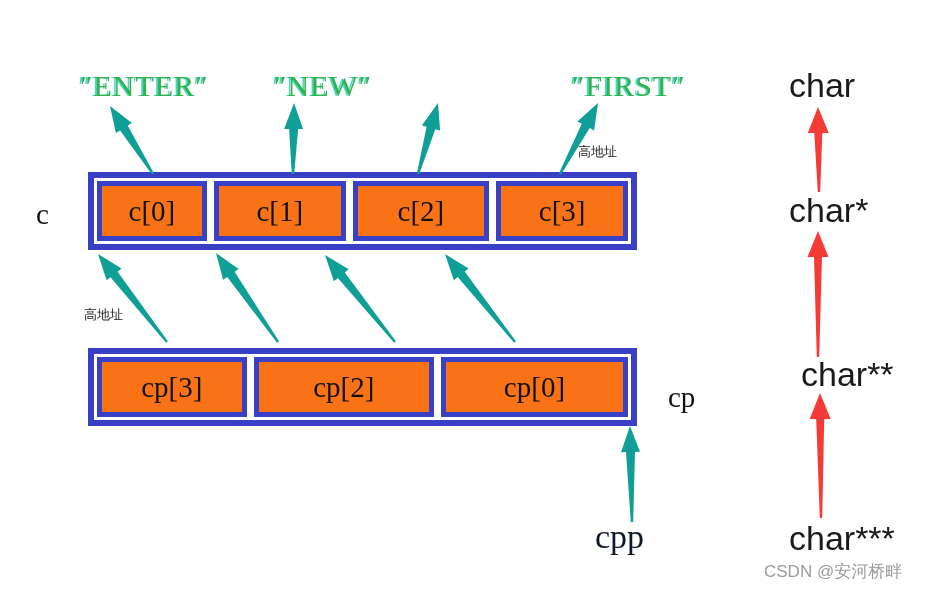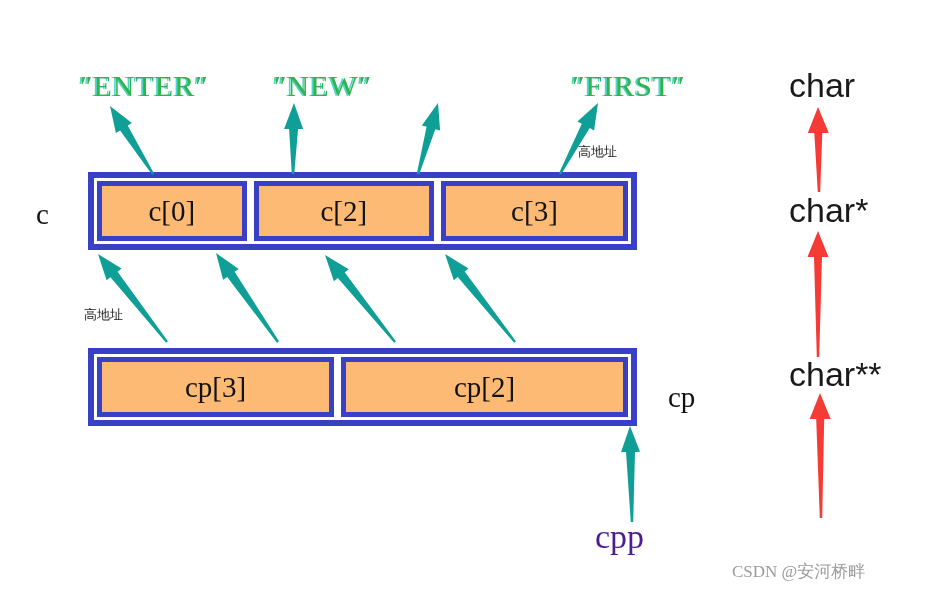--- a/index.html
+++ b/index.html
@@ -32,49 +32,49 @@
     color:#1c1c1c;white-space:nowrap;z-index:2;
   }
   .box-row{
     position:absolute;left:88px;width:549px;height:78px;
     border:6px solid var(--blue);background:#fff;
     box-sizing:border-box;display:flex;gap:7px;padding:3px;z-index:1;
   }
   .c-row{top:172px;}
   .cp-row{top:348px;}
   .cell{
-    flex:1 1 0;box-sizing:border-box;border:5px solid var(--blue);background:#fdba74;
+    flex:1 1 0;box-sizing:border-box;border:5px solid var(--blue);background:#f97316;
     display:flex;align-items:center;justify-content:center;
     font-family:"Liberation Serif",serif;font-size:29px;color:#111;
     white-space:nowrap;
   }
   .box-row .cell:nth-child(1){flex-grow:0.82;}
   .box-row .cell:nth-child(3){flex-grow:1.04;}
   .row-label{
     position:absolute;font-family:"Liberation Serif",serif;font-size:29px;color:#111;
     white-space:nowrap;z-index:2;
   }
   .c-label{left:36px;top:198px;}
   .cp-label{left:668px;top:372px;margin-top:9px;}
   .cpp-label{
     position:absolute;left:595px;top:518px;
-    font-family:"Liberation Serif",serif;font-size:34px;color:#4c1d95;z-index:2;
+    font-family:"Liberation Serif",serif;font-size:34px;color:#0f172a;z-index:2;
   }
   .type-label{
     position:absolute;left:789px;
     font-family:"Liberation Sans",sans-serif;font-size:34px;color:var(--ink);
     white-space:nowrap;z-index:2;
   }
   .type-char{top:66px;}
   .type-charp{top:191px;}
-  .type-charpp{top:355px;}
+  .type-charpp{top:355px;margin-left:12px;}
   .type-charppp{top:519px;}
   .watermark{
-    position:absolute;left:732px;top:560px;
-    font-family:Liberation Serif, serif;font-size:17px;color:var(--wm);
+    position:absolute;left:764px;top:560px;
+    font-family:Liberation Sans, sans-serif;font-size:17px;color:var(--wm);
     white-space:nowrap;z-index:2;
   }
 </style>
 </head>
 <body>
 
 <div class="canvas">
 
   <svg id="arrow-layer" viewBox="0 0 943 591" xmlns="http://www.w3.org/2000/svg">
       <polygon points="154.0,173.4 127.7,125.6 131.9,122.9 110.0,106.0 115.9,133.1 120.1,130.4 152.0,174.6" fill="#0f9f96"></polygon>
@@ -94,31 +94,34 @@
   <div class="str" style="left:80px">″ENTER″</div>
   <div class="str" style="left:274px">″NEW″</div>
   <div class="str" style="left:572px">″FIRST″</div>
 
   <div class="hi-label" style="left:578px;top:143px">高地址</div>
   <div class="hi-label" style="left:84px;top:306px">高地址</div>
 
   <div class="row-label c-label">c</div>
   <div class="box-row c-row">
     <div class="cell">c[0]</div>
+    <div class="cell">c[1]</div>
     <div class="cell">c[2]</div>
     <div class="cell">c[3]</div>
   </div>
 
   <div class="box-row cp-row">
     <div class="cell">cp[3]</div>
     <div class="cell">cp[2]</div>
+    <div class="cell">cp[0]</div>
   </div>
   <div class="row-label cp-label">cp</div>
 
   <div class="cpp-label">cpp</div>
 
   <div class="type-label type-char">char</div>
   <div class="type-label type-charp">char*</div>
   <div class="type-label type-charpp">char**</div>
+  <div class="type-label type-charppp">char***</div>
 
   <div class="watermark">CSDN @安河桥畔</div>
 
 </div>
 
 </body></html>

